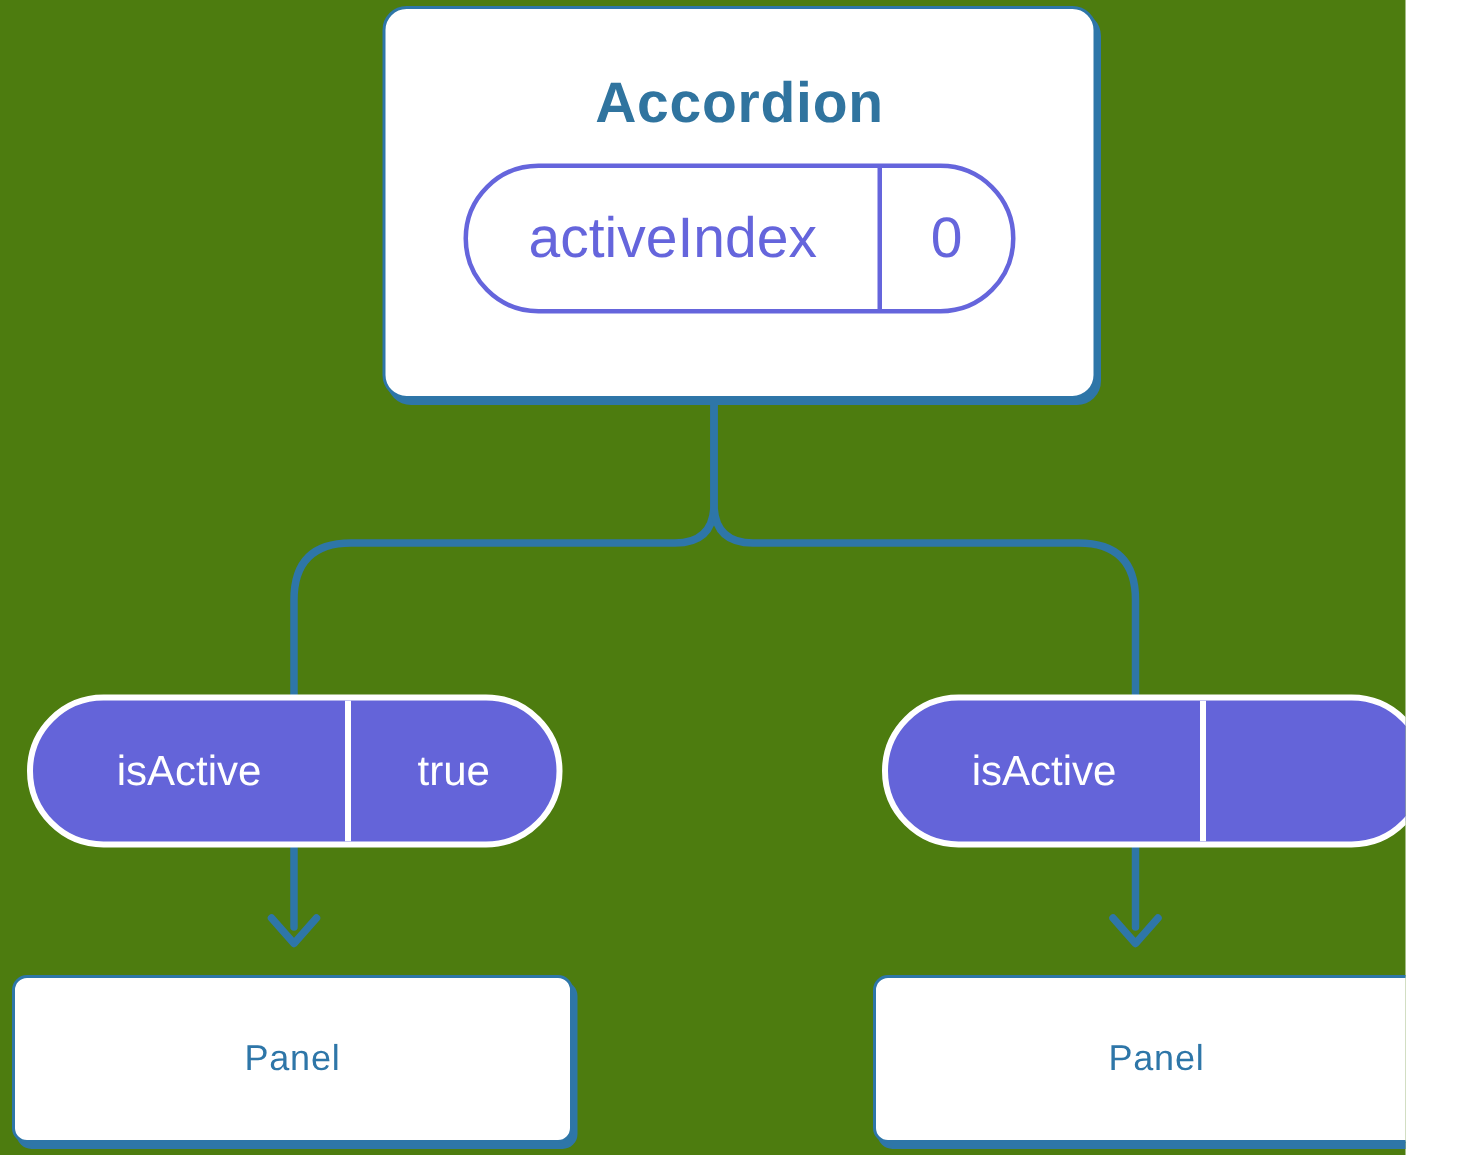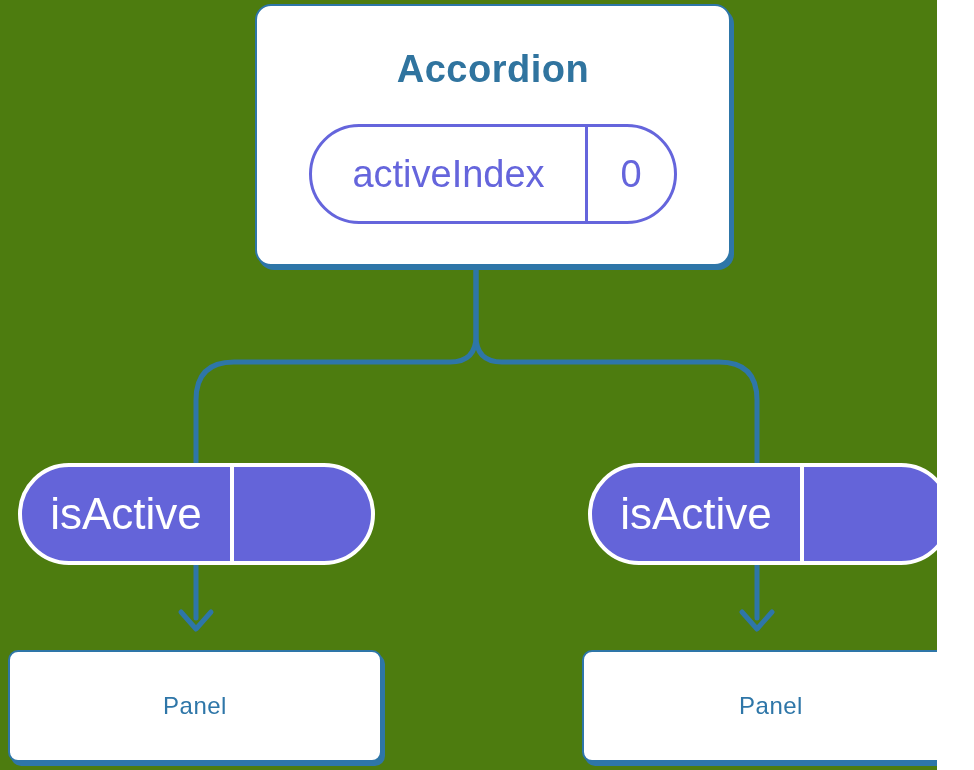--- a/index.html
+++ b/index.html
@@ -33,21 +33,21 @@
     align-items: center;
   }
   .accordion-title {
     margin-top: 42px;
     font-size: 38px;
     font-weight: 600;
     color: #30749F;
     letter-spacing: 0.5px;
   }
   .state-pill {
-    margin-top: 33px;
+    margin-top: 18px;
     box-sizing: border-box;
     width: 368px; height: 100px;
     border: 3px solid #6565DC;
     border-radius: 52px;
     display: flex;
     align-items: stretch;
     overflow: hidden;
     background: #FFFFFF;
   }
   .state-pill .seg {
@@ -71,21 +71,21 @@
     border-radius: 51px;
     display: flex;
     align-items: stretch;
     overflow: hidden;
   }
   .prop-pill .seg {
     display: flex;
     align-items: center;
     justify-content: center;
     color: #FFFFFF;
-    font-size: 44px;
+    font-size: 28px;
   }
   .prop-pill .seg.label { width: 208px; }
   .prop-pill .seg.value { flex: 1 1 auto; }
   .prop-pill .divider { width: 4px; background: #FFFFFF; }
   #pill-true  { left: 18px;  width: 357px; }
   #pill-false { left: 588px; width: 364px; }
   .panel-card {
     top: 650px;
     height: 112px;
     border-radius: 10px;
@@ -119,20 +119,21 @@
     <div class="state-pill">
       <div class="seg label">activeIndex</div>
       <div class="divider"></div>
       <div class="seg value">0</div>
     </div>
   </div>
 
   <div class="prop-pill" id="pill-true">
     <div class="seg label">isActive</div>
     <div class="divider"></div>
+    <div class="seg value">true</div>
   </div>
 
   <div class="prop-pill" id="pill-false">
     <div class="seg label">isActive</div>
     <div class="divider"></div>
   </div>
 
   <div class="node panel-card" id="panel-left">
     <div class="panel-label">Panel</div>
   </div>

